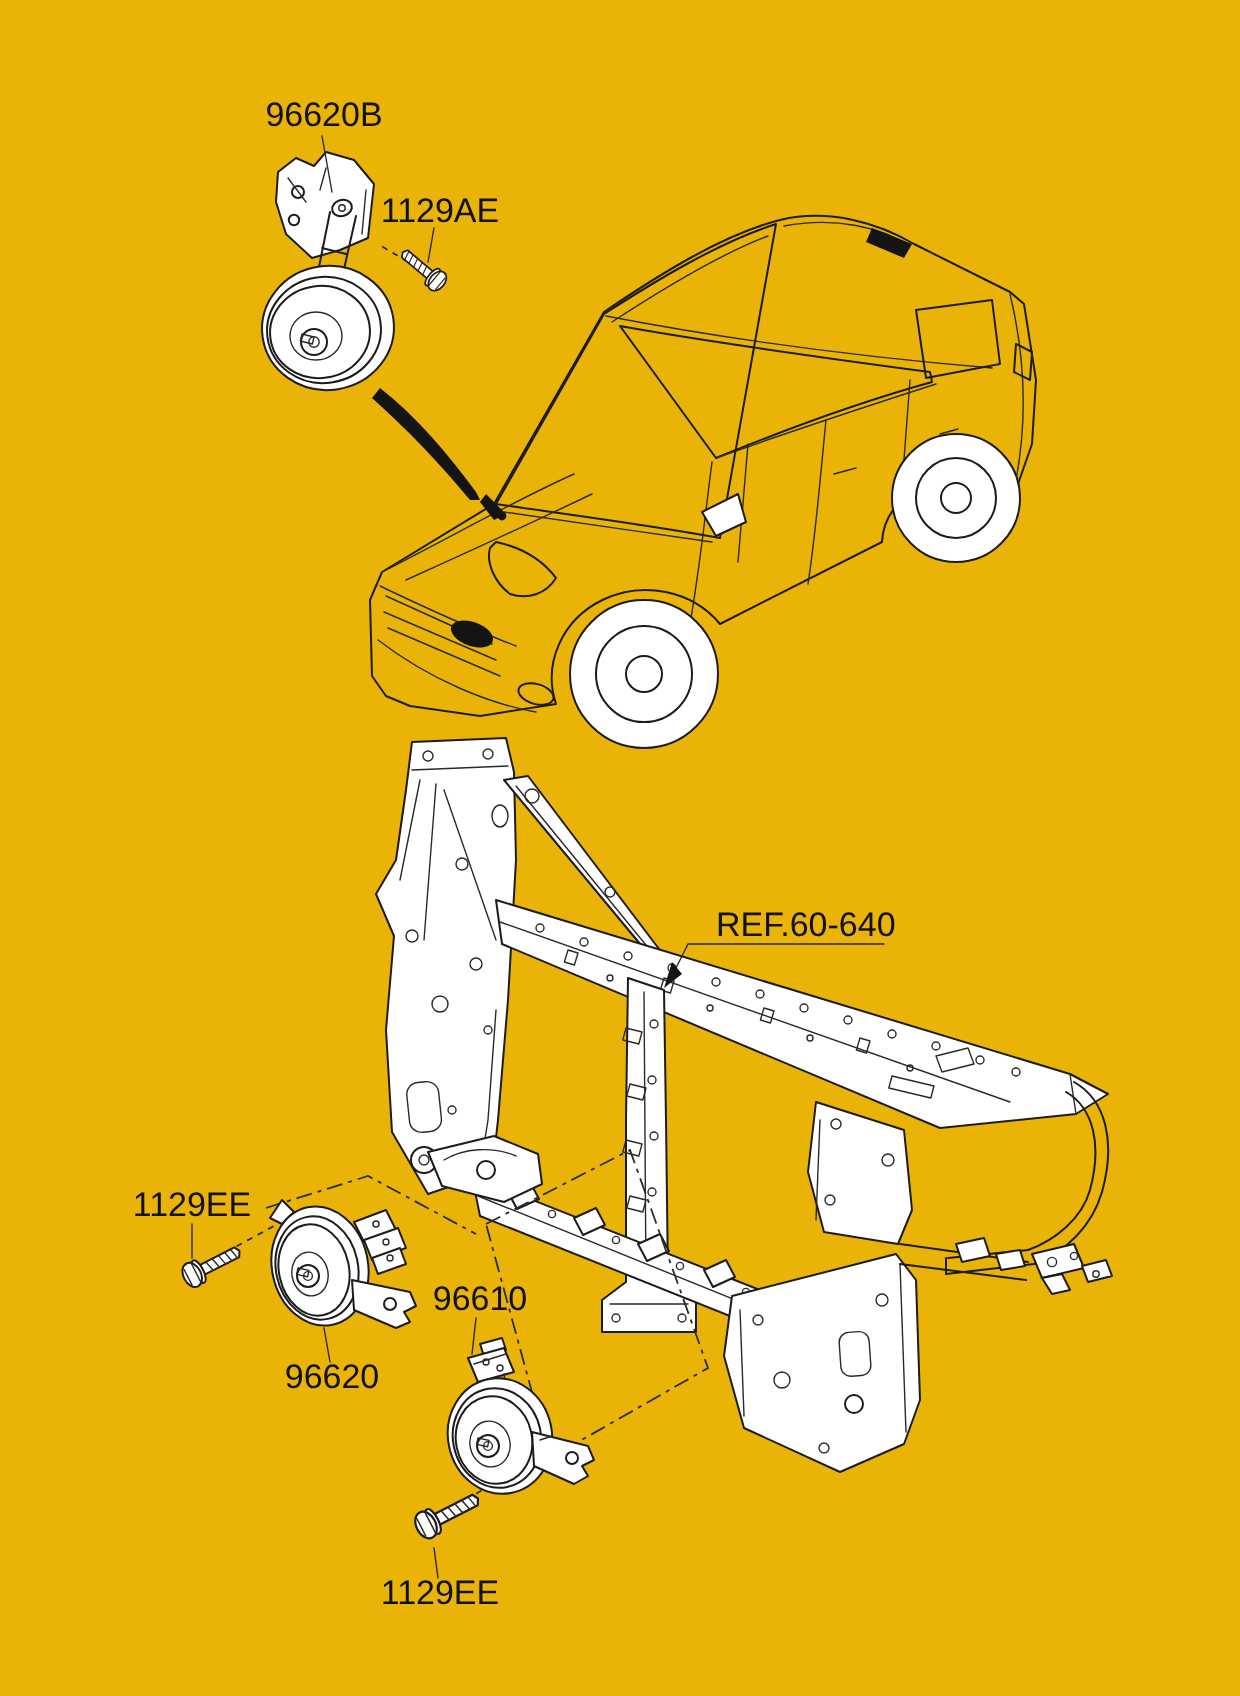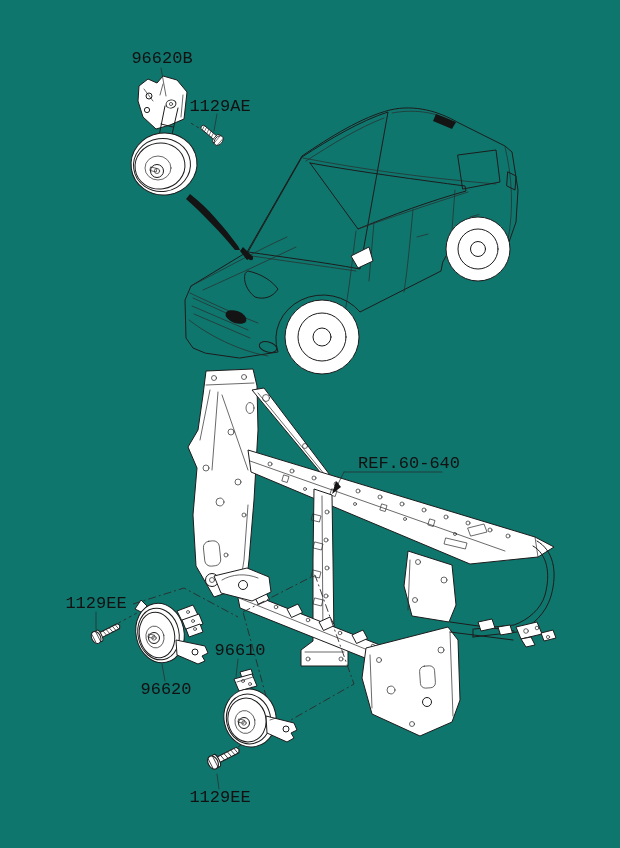--- a/index.html
+++ b/index.html
@@ -1,17 +1,17 @@
 <!DOCTYPE html>
 <html><head>
 <meta charset="utf-8">
 <style>
   html,body{margin:0;padding:0;background:#ffffff;}
-  .stage{position:relative;width:620px;height:848px;background:#0f766e;
-         font-family:Liberation Mono, monospace;overflow:hidden;}
+  .stage{position:relative;width:620px;height:848px;background:#eab308;
+         font-family:Liberation Sans, sans-serif;overflow:hidden;}
   svg{display:block;}
   .ln{fill:none;stroke:#1c1c1c;stroke-width:1;stroke-linejoin:round;stroke-linecap:round;}
   .thin{fill:none;stroke:#2a2a2a;stroke-width:.7;stroke-linejoin:round;stroke-linecap:round;}
   .fw{fill:#ffffff;stroke:#1c1c1c;stroke-width:1;stroke-linejoin:round;}
   .fb{fill:#141414;stroke:none;}
   .dd{fill:none;stroke:#2a2a2a;stroke-width:.9;stroke-dasharray:8 3 2 3;}
   .ds{fill:none;stroke:#2a2a2a;stroke-width:.9;stroke-dasharray:3 3;}
   .callout{font-size:17px;fill:#111111;}
 </style>
 </head>

